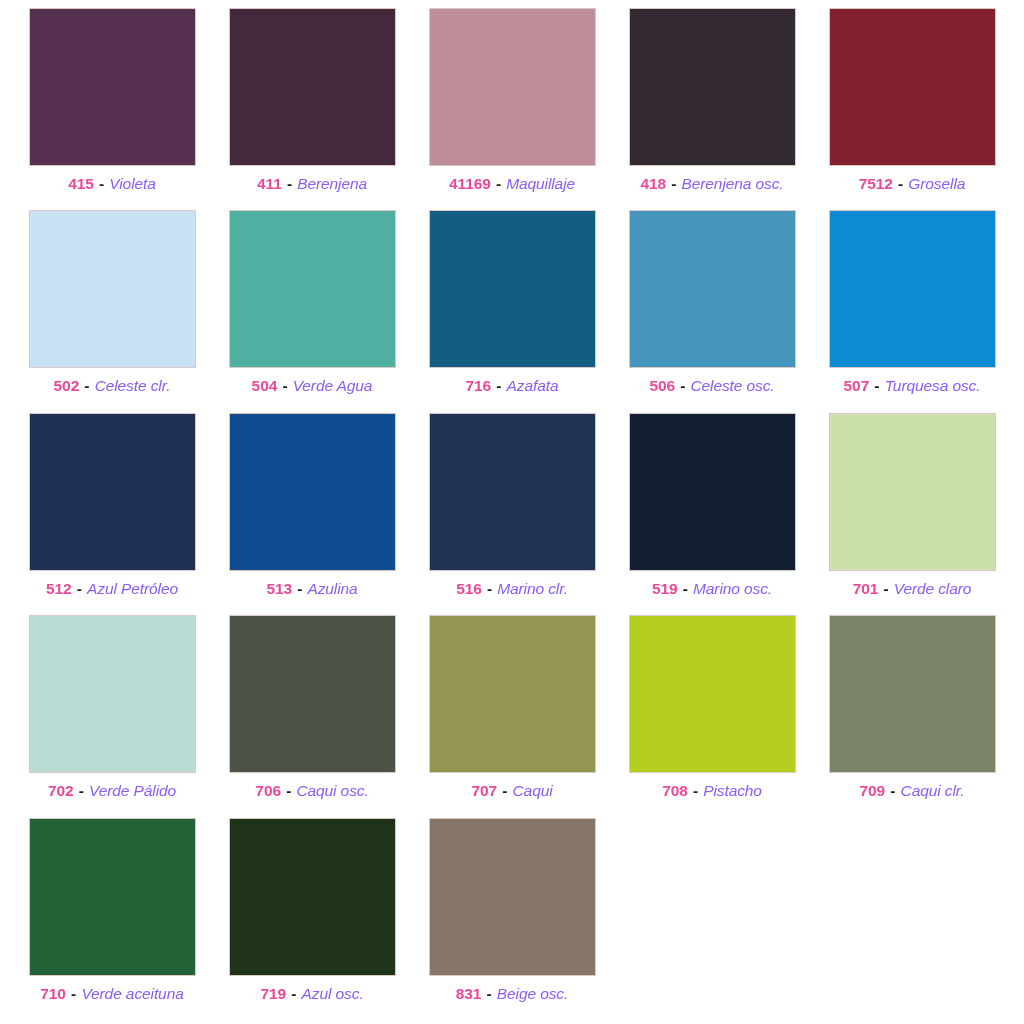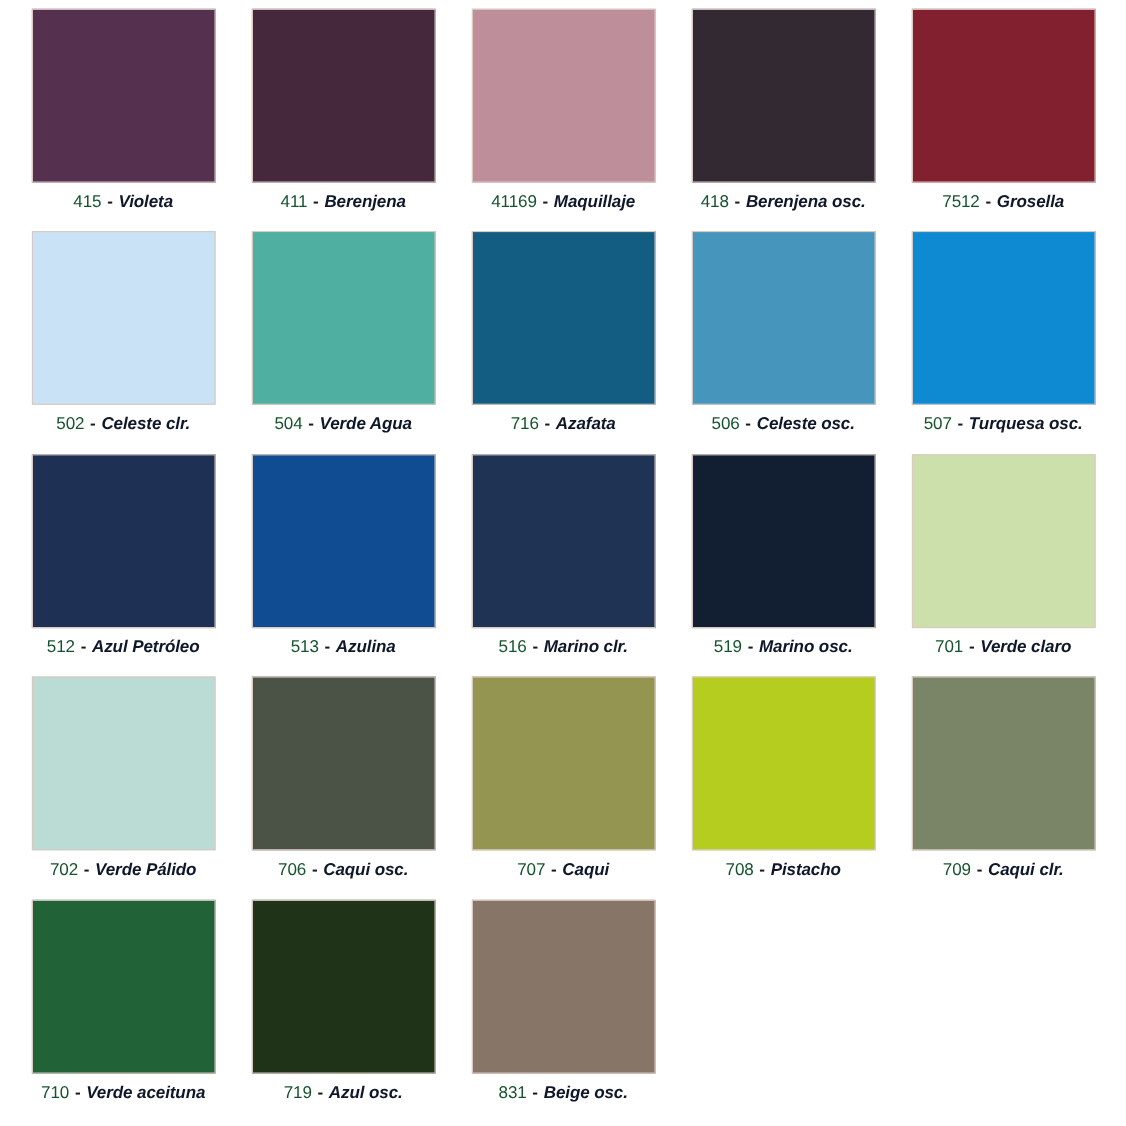--- a/index.html
+++ b/index.html
@@ -40,34 +40,34 @@
   }
   .swatch-label {
     margin-top: 9px;
     font-size: 15.5px;
     line-height: 1.1;
     white-space: nowrap;
     text-align: center;
     letter-spacing: -0.1px;
   }
   .swatch-code {
-    font-weight: normal;
-    color: #14532d;
+    font-weight: bold;
+    color: #ec4899;
     font-style: normal;
   }
   .swatch-sep {
     font-weight: bold;
     color: #1a1a1a;
     font-style: normal;
     padding: 0 1px;
   }
   .swatch-name {
     font-style: italic;
-    color: #0f172a;
-    font-weight: bold;
+    color: #8b5cf6;
+    font-weight: normal;
     text-align: right;
   }
 </style>
 </head>
 <body>
 
 <div id="palette-grid">
     <div class="swatch-cell">
       <div class="swatch-chip" style="background-color: rgb(85, 48, 79); border-color: rgb(217, 201, 194);"></div>
       <div class="swatch-label"><span class="swatch-code">415</span><span class="swatch-sep"> - </span><span class="swatch-name">Violeta</span></div>

